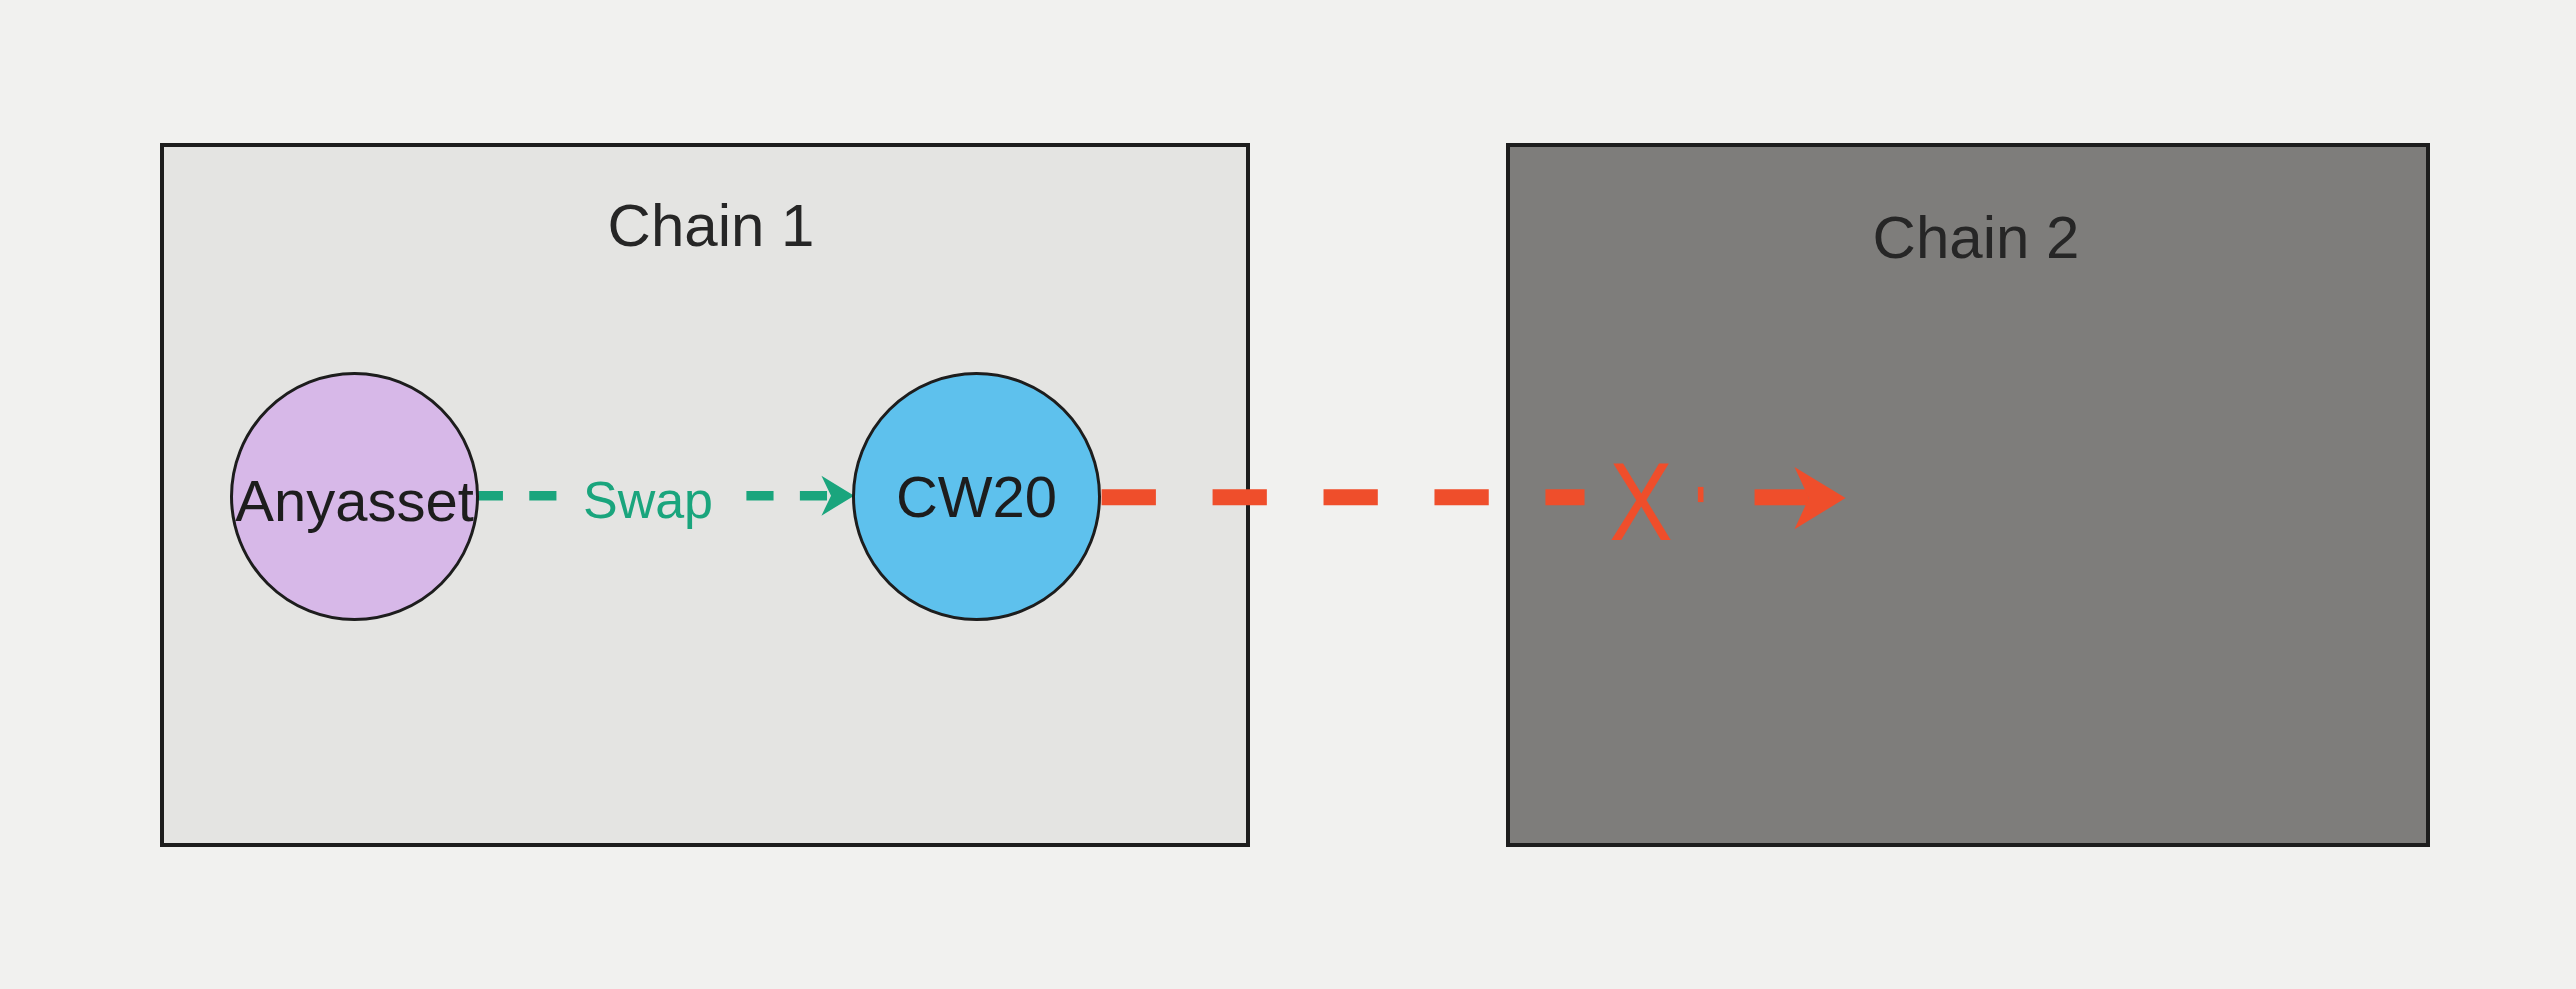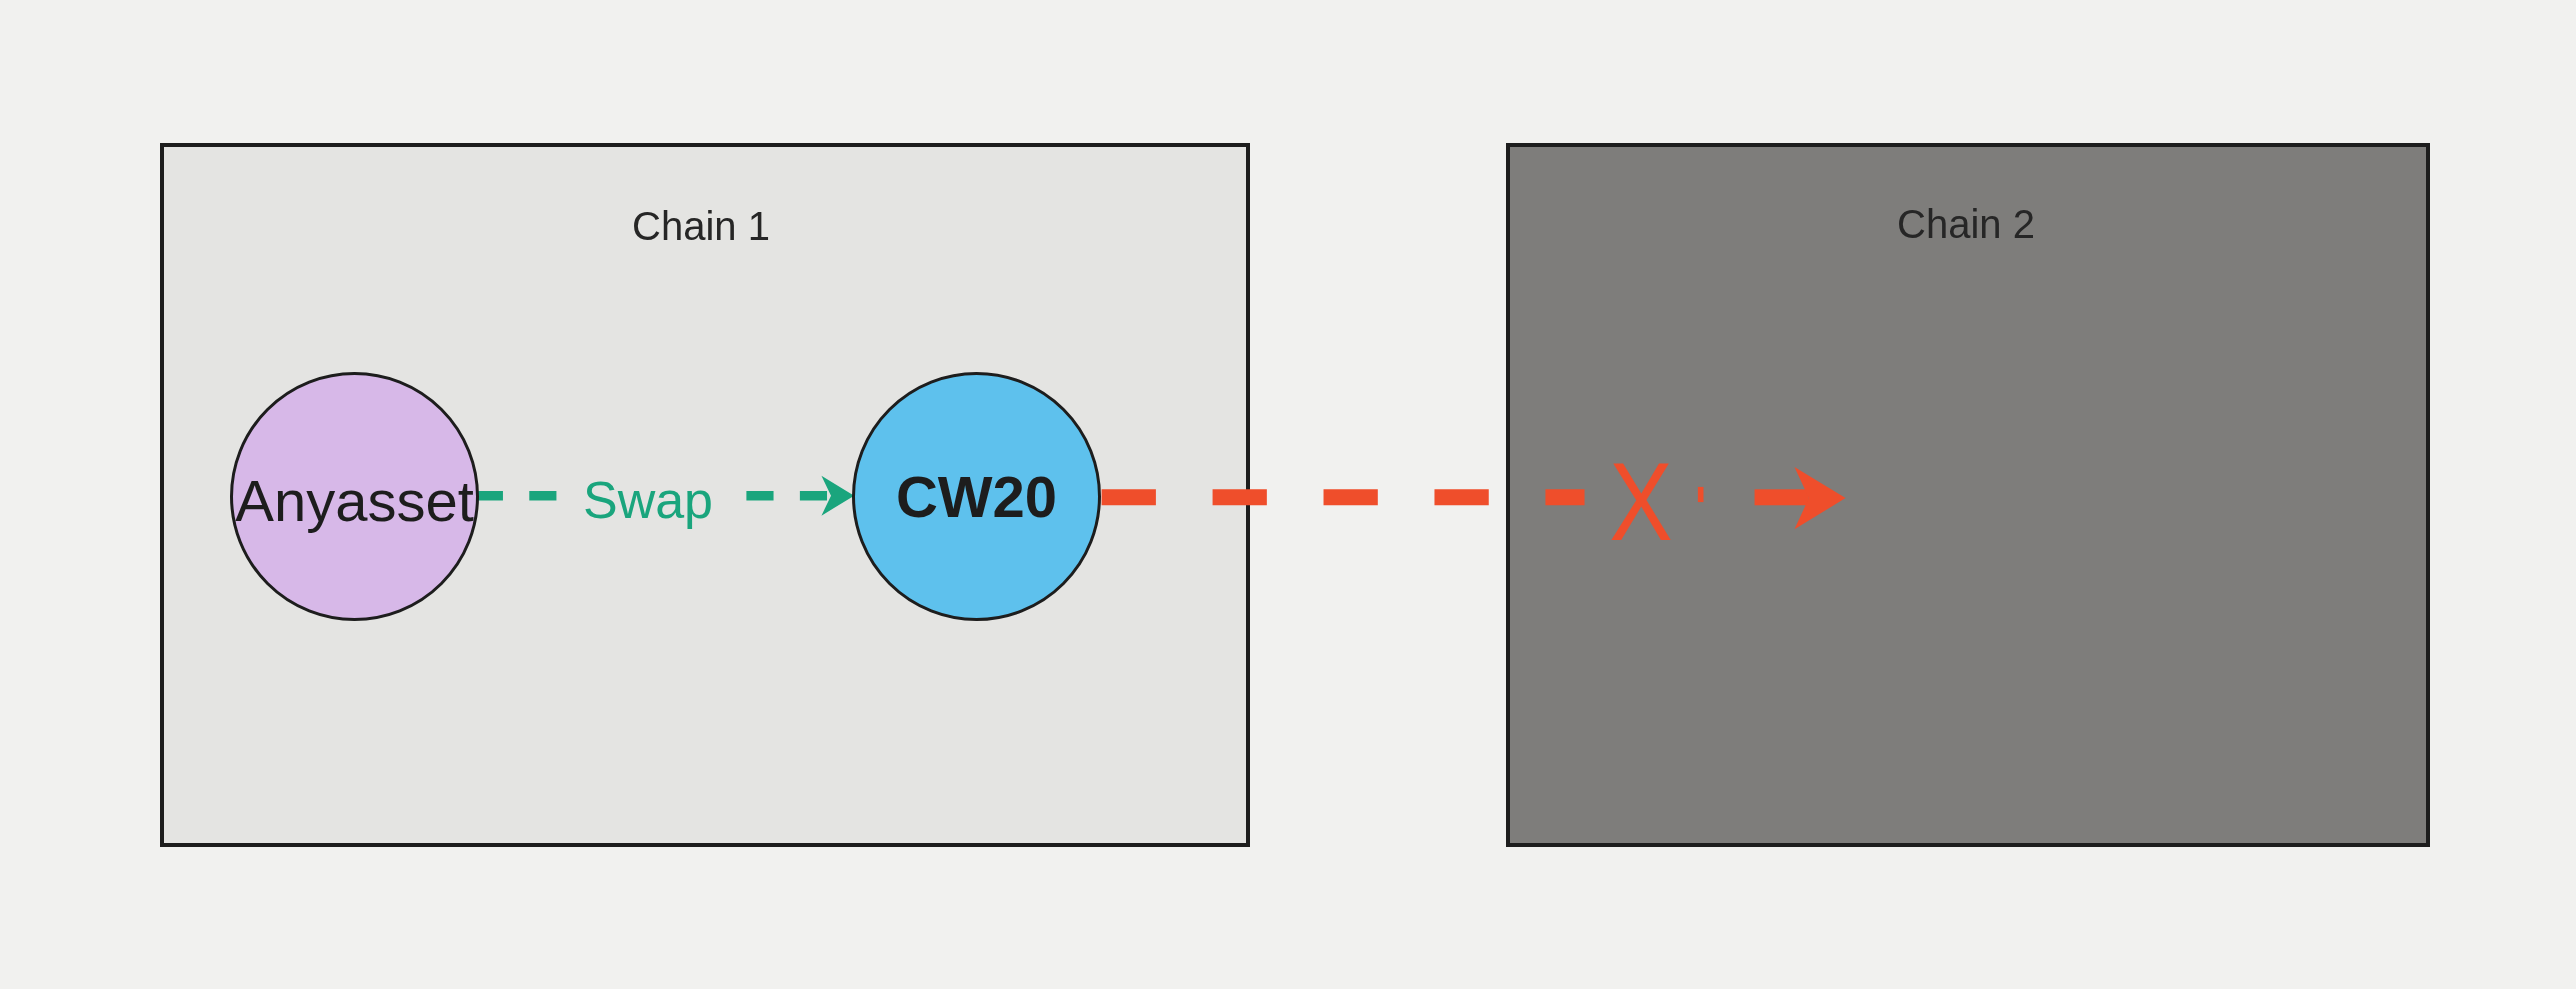--- a/index.html
+++ b/index.html
@@ -37,27 +37,28 @@
     background: var(--color-chain1_fill);
   }
   .chain2 {
     left: 1506px;
     width: 924px;
     background: var(--color-chain2_fill);
   }
   .chain-title {
     position: absolute;
     transform: translate(-50%, -50%);
-    font-size: 40px;
+    font-size: 60px;
     line-height: 1;
     color: var(--color-text);
     white-space: nowrap;
+    margin-left: 10px;
   }
   .chain-title.t1 { left: 701px; top: 226px; }
-  .chain-title.t2 { left: 1966px; top: 224px; text-align: right; }
+  .chain-title.t2 { left: 1966px; top: 238px; text-align: right; }
   svg.overlay {
     position: absolute;
     left: 0; top: 0;
     width: 2576px; height: 989px;
     pointer-events: none;
   }
   .gdash { stroke: var(--color-green); stroke-width: 12; fill: none; }
   .gfill { fill: var(--color-green); stroke: none; }
   .rdash { stroke: var(--color-red); stroke-width: 20; fill: none; }
   .rfill { fill: var(--color-red); stroke: none; }
@@ -70,21 +71,21 @@
     display: flex;
     flex-direction: row;
     align-items: center;
     justify-content: center;
     font-size: 58px;
     line-height: 72px;
     color: var(--color-outline);
     text-align: center;
   }
   .node.purple { background: var(--color-node_purple); left: 230px; top: 372px; padding-top: 8px; }
-  .node.blue-cw20 { background: var(--color-node_blue); left: 852px; top: 372px; font-weight: bold; }
+  .node.blue-cw20 { background: var(--color-node_blue); left: 852px; top: 372px; }
   .node.blue-ics20 { background: var(--color-node_blue); left: 1844px; top: 370px; }
   .swap-label {
     position: absolute;
     left: 648px; top: 500px;
     transform: translate(-50%, -50%);
     font-size: 52px;
     line-height: 1;
     color: var(--color-green);
     white-space: nowrap;
   }

